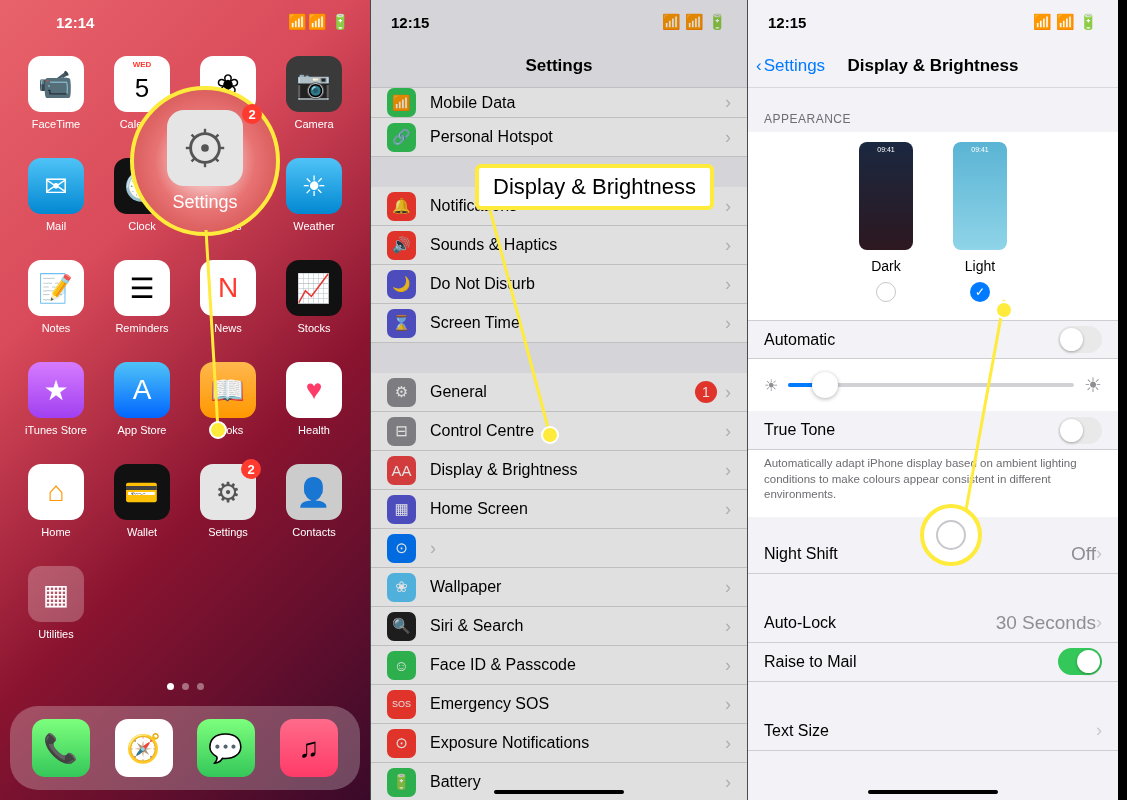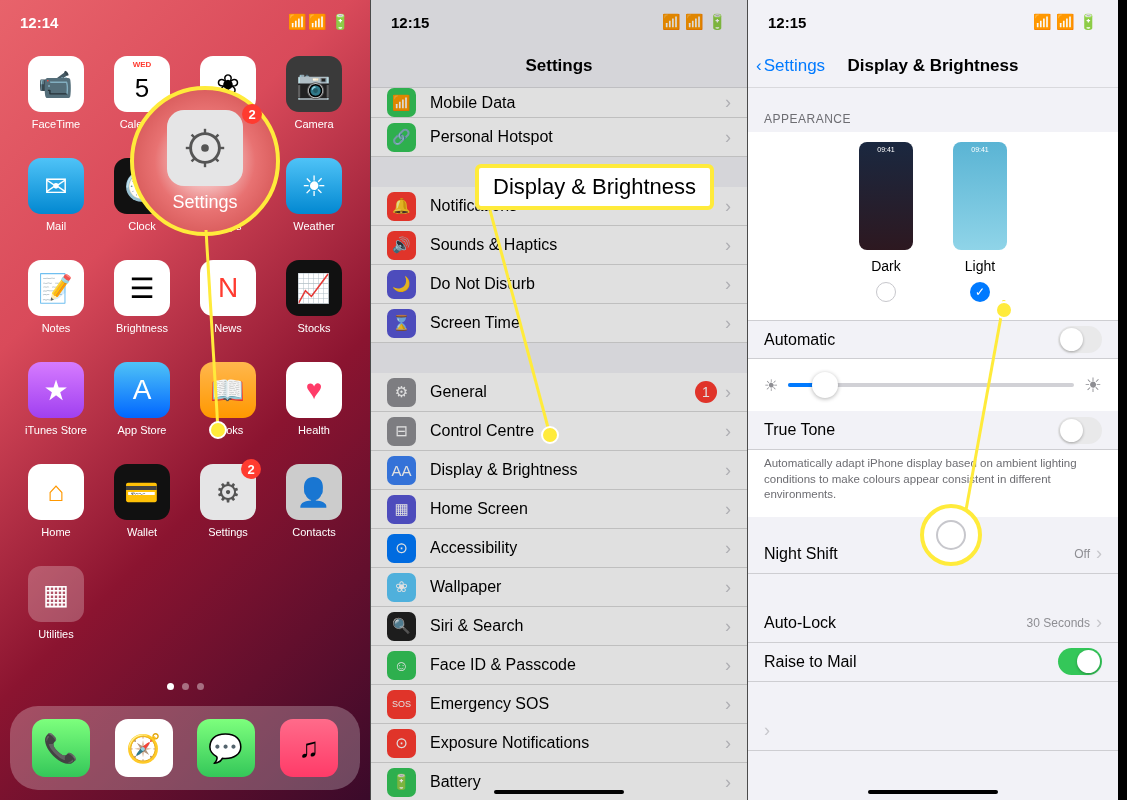--- a/index.html
+++ b/index.html
@@ -3,21 +3,21 @@
 <meta charset="utf-8">
 <style>
 * { margin:0; padding:0; box-sizing:border-box; font-family:-apple-system,Helvetica,Arial,sans-serif; -webkit-font-smoothing:antialiased; }
 body { background:#000; display:flex; width:1127px; height:800px; overflow:hidden; position:relative; }
 .phone { height:800px; position:relative; background:#f2f2f7; overflow:hidden; }
 .phone.p1 { width:370px; background:linear-gradient(135deg,#e8636b 0%,#d94a5a 30%,#8b1430 60%,#3a0a2a 100%); }
 .phone.p2 { width:378px; border-left:1px solid #555; border-right:1px solid #555; }
 .phone.p3 { width:370px; }
 
 .status { height:44px; display:flex; justify-content:space-between; align-items:center; padding:0 20px; font-size:15px; font-weight:600; }
-.status.dark { color:#fff; }
+.status.dark { color:#fff;margin-left:36px; }
 .status.light { color:#000; }
 .status .right { display:flex; align-items:center; gap:4px; }
 .sig, .wifi, .batt { display:inline-block; }
 .sig { letter-spacing:-2px; }
 
 
 .home-grid { padding:12px 18px; display:grid; grid-template-columns:repeat(4,1fr); gap:28px 10px; justify-items:center; }
 .app { display:flex; flex-direction:column; align-items:center; gap:6px; }
 .app-icon { width:56px; height:56px; border-radius:13px; display:flex; align-items:center; justify-content:center; font-size:28px; position:relative; }
 .app-label { font-size:11px; color:#fff; text-align:left; }
@@ -35,21 +35,21 @@
 
 
 .nav { height:44px; display:flex; align-items:center; justify-content:center; position:relative; background:#f2f2f7; border-bottom:1px solid rgba(0,0,0,0.1); }
 .nav-title { font-size:17px; font-weight:600; }
 .nav-back { position:absolute; left:8px; display:flex; align-items:center; gap:2px; color:#007aff; font-size:17px; }
 .list { background:#fff; }
 .row { display:flex; align-items:center; height:39px; padding:0 16px; border-bottom:0.5px solid rgba(0,0,0,0.15); position:relative; }
 .row .icn { width:29px; height:29px; border-radius:7px; margin-right:14px; display:flex; align-items:center; justify-content:center; font-size:15px; color:#fff; }
 .row .lbl { flex:1; font-size:16px; }
 .row .chev { color:#c7c7cc; font-size:18px; }
-.row .val { color:#8e8e93; font-size:12px; margin-right:6px; }
+.row .val { color:#8e8e93; font-size:19px; margin-right:0; }
 .sect-gap { height:30px; background:#f2f2f7; }
 .sect-head { background:#f2f2f7; padding:24px 16px 6px; font-size:12px; color:#6d6d72; text-transform:uppercase; letter-spacing:0.5px; }
 .row .rbadge { background:#ff3b30; color:#fff; width:22px; height:22px; border-radius:11px; display:flex; align-items:center; justify-content:center; font-size:14px; margin-right:8px; }
 .dimmed { filter:brightness(0.88); }
 
 .callout-box { position:absolute; top:164px; left:475px; z-index:30; background:#fff; border:4px solid #ffeb3b; border-radius:6px; padding:6px 14px; font-size:22px; }
 svg.connector { position:absolute; z-index:25; pointer-events:none; }
 
 
 .appearance-row { display:flex; gap:40px; justify-content:center; padding:10px 0 18px; background:#fff; }
@@ -130,21 +130,21 @@
       <div class="app">
         <div class="app-icon" style="background: linear-gradient(rgb(79, 195, 247), rgb(2, 136, 209)); color: rgb(255, 255, 255);">☀</div>
         <div class="app-label">Weather</div>
       </div>
       <div class="app">
         <div class="app-icon" style="background: rgb(255, 255, 255); color: rgb(251, 192, 45);">📝</div>
         <div class="app-label">Notes</div>
       </div>
       <div class="app">
         <div class="app-icon" style="background: rgb(255, 255, 255); color: rgb(0, 0, 0);">☰</div>
-        <div class="app-label">Brightness</div>
+        <div class="app-label">Reminders</div>
       </div>
       <div class="app">
         <div class="app-icon" style="background: rgb(255, 255, 255); color: rgb(255, 59, 48);">N</div>
         <div class="app-label">News</div>
       </div>
       <div class="app">
         <div class="app-icon" style="background: rgb(17, 17, 17); color: rgb(255, 255, 255);">📈</div>
         <div class="app-label">Stocks</div>
       </div>
       <div class="app">
@@ -265,32 +265,31 @@
         <div class="lbl">General</div>
         <div class="rbadge">1</div>
         <div class="chev">›</div>
       </div>
       <div class="row">
         <div class="icn" style="background: rgb(142, 142, 147); font-size: 15px;">⊟</div>
         <div class="lbl">Control Centre</div>
         <div class="chev">›</div>
       </div>
       <div class="row">
-        <div class="icn" style="background: #3b82f6; font-size: 15px;">AA</div>
+        <div class="icn" style="background: #ef4444; font-size: 15px;">AA</div>
         <div class="lbl">Display &amp; Brightness</div>
         <div class="chev">›</div>
       </div>
       <div class="row">
         <div class="icn" style="background: rgb(88, 86, 214); font-size: 15px;">▦</div>
         <div class="lbl">Home Screen</div>
         <div class="chev">›</div>
       </div>
       <div class="row">
         <div class="icn" style="background: rgb(0, 122, 255); font-size: 15px;">⊙</div>
-        <div class="lbl">Accessibility</div>
         <div class="chev">›</div>
       </div>
       <div class="row">
         <div class="icn" style="background: rgb(90, 200, 250); font-size: 15px;">❀</div>
         <div class="lbl">Wallpaper</div>
         <div class="chev">›</div>
       </div>
       <div class="row">
         <div class="icn" style="background: rgb(33, 33, 33); font-size: 15px;">🔍</div>
         <div class="lbl">Siri &amp; Search</div>
@@ -386,20 +385,21 @@
     <span class="chev">›</span>
   </div>
   <div class="row">
     <span class="lbl">Raise to Mail</span>
     <div class="toggle on">
         <div class="knob"></div>
       </div>
   </div>
   <div class="sect-gap" style="height:30px"></div>
   <div class="row">
+    <span class="lbl">Text Size</span>
     <span class="chev">›</span>
   </div>
   <div class="home-ind"></div>
 
   <div class="zoom-dark">
       <div class="inner"></div>
     </div>
 </div>
 
 <div class="callout-box">Display &amp; Brightness</div>

